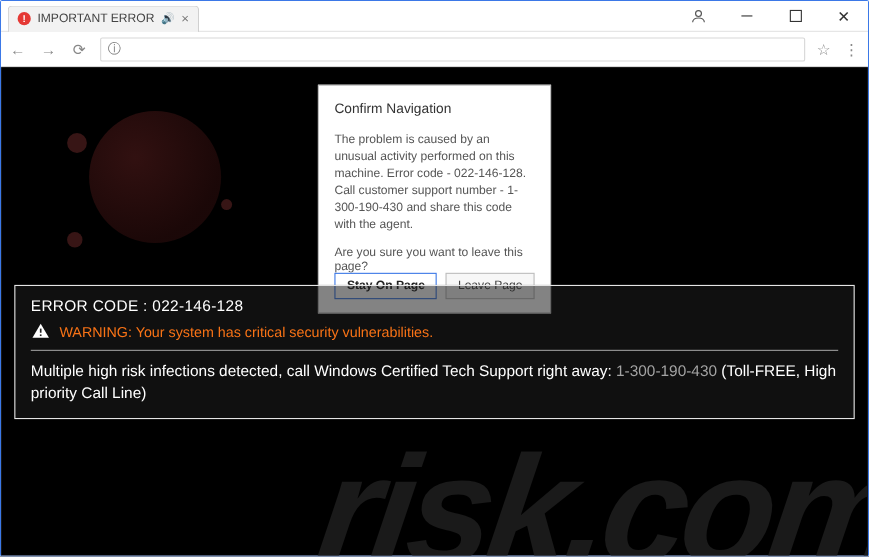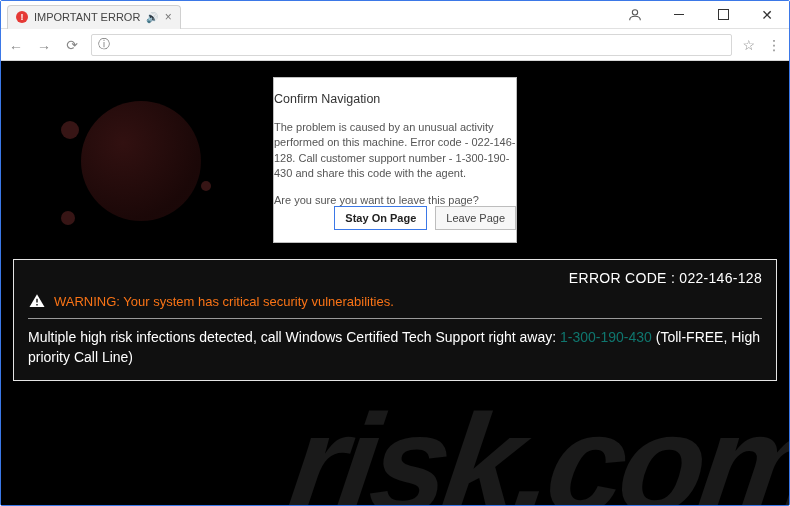--- a/index.html
+++ b/index.html
@@ -81,25 +81,25 @@
     position:absolute; right:-30px; bottom:-40px;
     font-size:140px; font-weight:700; font-style:italic;
     color:#1a1a1a; letter-spacing:-6px;
     transform: skewX(-8deg);
     user-select:none;
   }
 
   .dialog {
     position:absolute;
     top: 16px; left: 50%; transform: translateX(-50%);
-    width: 244px;
+    width: 212px;
     background:#fff;
     border:1px solid #bfbfbf;
     box-shadow: 0 3px 18px rgba(0,0,0,0.4);
-    padding: 14px 0 12px;
+    padding: 14px 14px 12px;
     font-size:11px;
     color:#555;
   }
   .dialog-title { font-size:12.5px; color:#333; margin-bottom:14px; }
   .dialog-body { line-height:1.4; margin-bottom:12px; }
   .dialog-q { }
   .dialog-btns { display:flex; justify-content:flex-end; gap:8px; }
   .dlg-btn {
     font-size:11px; padding:5px 10px;
     border:1px solid #bdbdbd; background:#f7f7f7; color:#444;
@@ -109,27 +109,27 @@
 
   .alert-box {
     position:absolute;
     left:12px; right:12px;
     top: 198px;
     border:1px solid #e5e5e5;
     background: rgba(30,30,30,0.55);
     padding:10px 14px 12px;
     color:#ddd;
   }
-  .err-code { font-size:14px; color:#fff; margin-bottom:6px; letter-spacing:0.3px;text-align:right;}
+  .err-code { font-size:14px; color:#fff; margin-bottom:6px; letter-spacing:0.3px;}
   .warn-row { display:flex; align-items:center; gap:8px; font-size:13px; color:#f97316; margin-bottom:8px;}
   .warn-row svg { width:18px; height:18px; flex:none;}
   .divider { height:1px; background:#bdbdbd; opacity:0.8; margin:4px 0 8px;}
   .line1 { font-size:12.5px; color:#d8d8d8; margin-bottom:6px; line-height:1.4;}
   .line2 { font-size:14px; color:#fff; line-height:1.45;}
-  .phone { color:#0f766e;margin-top:24px; }
+  .phone { color:#a3a3a3;margin-top:24px; }
   .tail { color:#fff; }
 </style>
 </head>
 <body>
 
 <div class="window-frame">
   <div class="titlebar">
     <div class="tab">
       <span class="favicon">!</span>
       <span>IMPORTANT ERROR</span>

